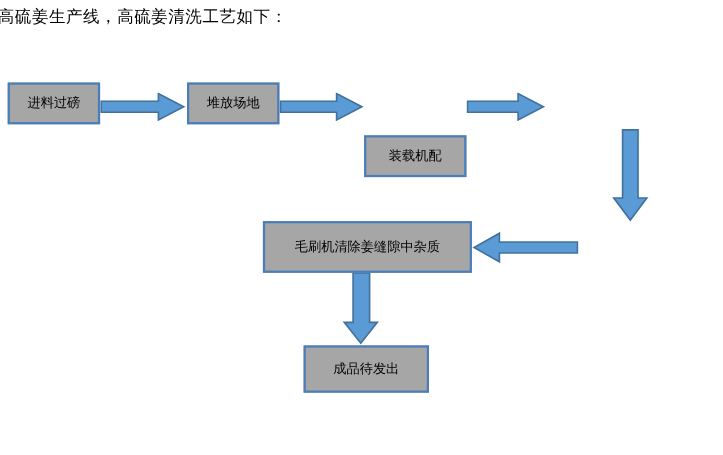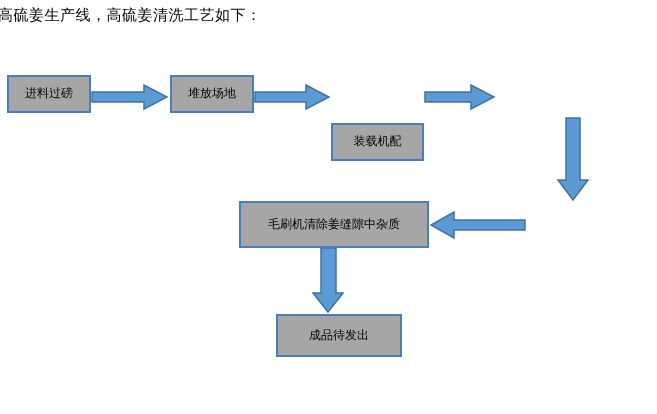--- a/index.html
+++ b/index.html
@@ -52,21 +52,21 @@
     stroke-width: 1.5;
     stroke-linejoin: miter;
   }
   
   #node-feed      { left: 7px;   top: 75px;  width: 84px;  height: 38px; }
   #node-stack     { left: 170px; top: 75px;  width: 84px;  height: 38px; }
   #node-loader    { left: 331px; top: 75px;  width: 93px;  height: 38px; margin-top: 48px; }
   #node-washbarrel{ left: 495px; top: 75px;  width: 143px; height: 42px; }
   #node-belt      { left: 526px; top: 202px; width: 95px;  height: 40px; }
   #node-brush     { left: 239px; top: 201px; width: 190px; height: 47px; font-family: Liberation Serif, serif; }
-  #node-finished  { left: 276px; top: 314px; width: 126px; height: 43px; }
+  #node-finished  { left: 276px; top: 314px; width: 114px; height: 43px; }
   
   #arrow-1 { left: 91px;  top: 84px;  }
   #arrow-2 { left: 254px; top: 84px;  }
   #arrow-3 { left: 424px; top: 84px;  }
   #arrow-4 { left: 556px; top: 117px; }
   #arrow-5 { left: 429px; top: 211px; }
   #arrow-6 { left: 311px; top: 248px; }
 </style>
 </head>
 <body>

